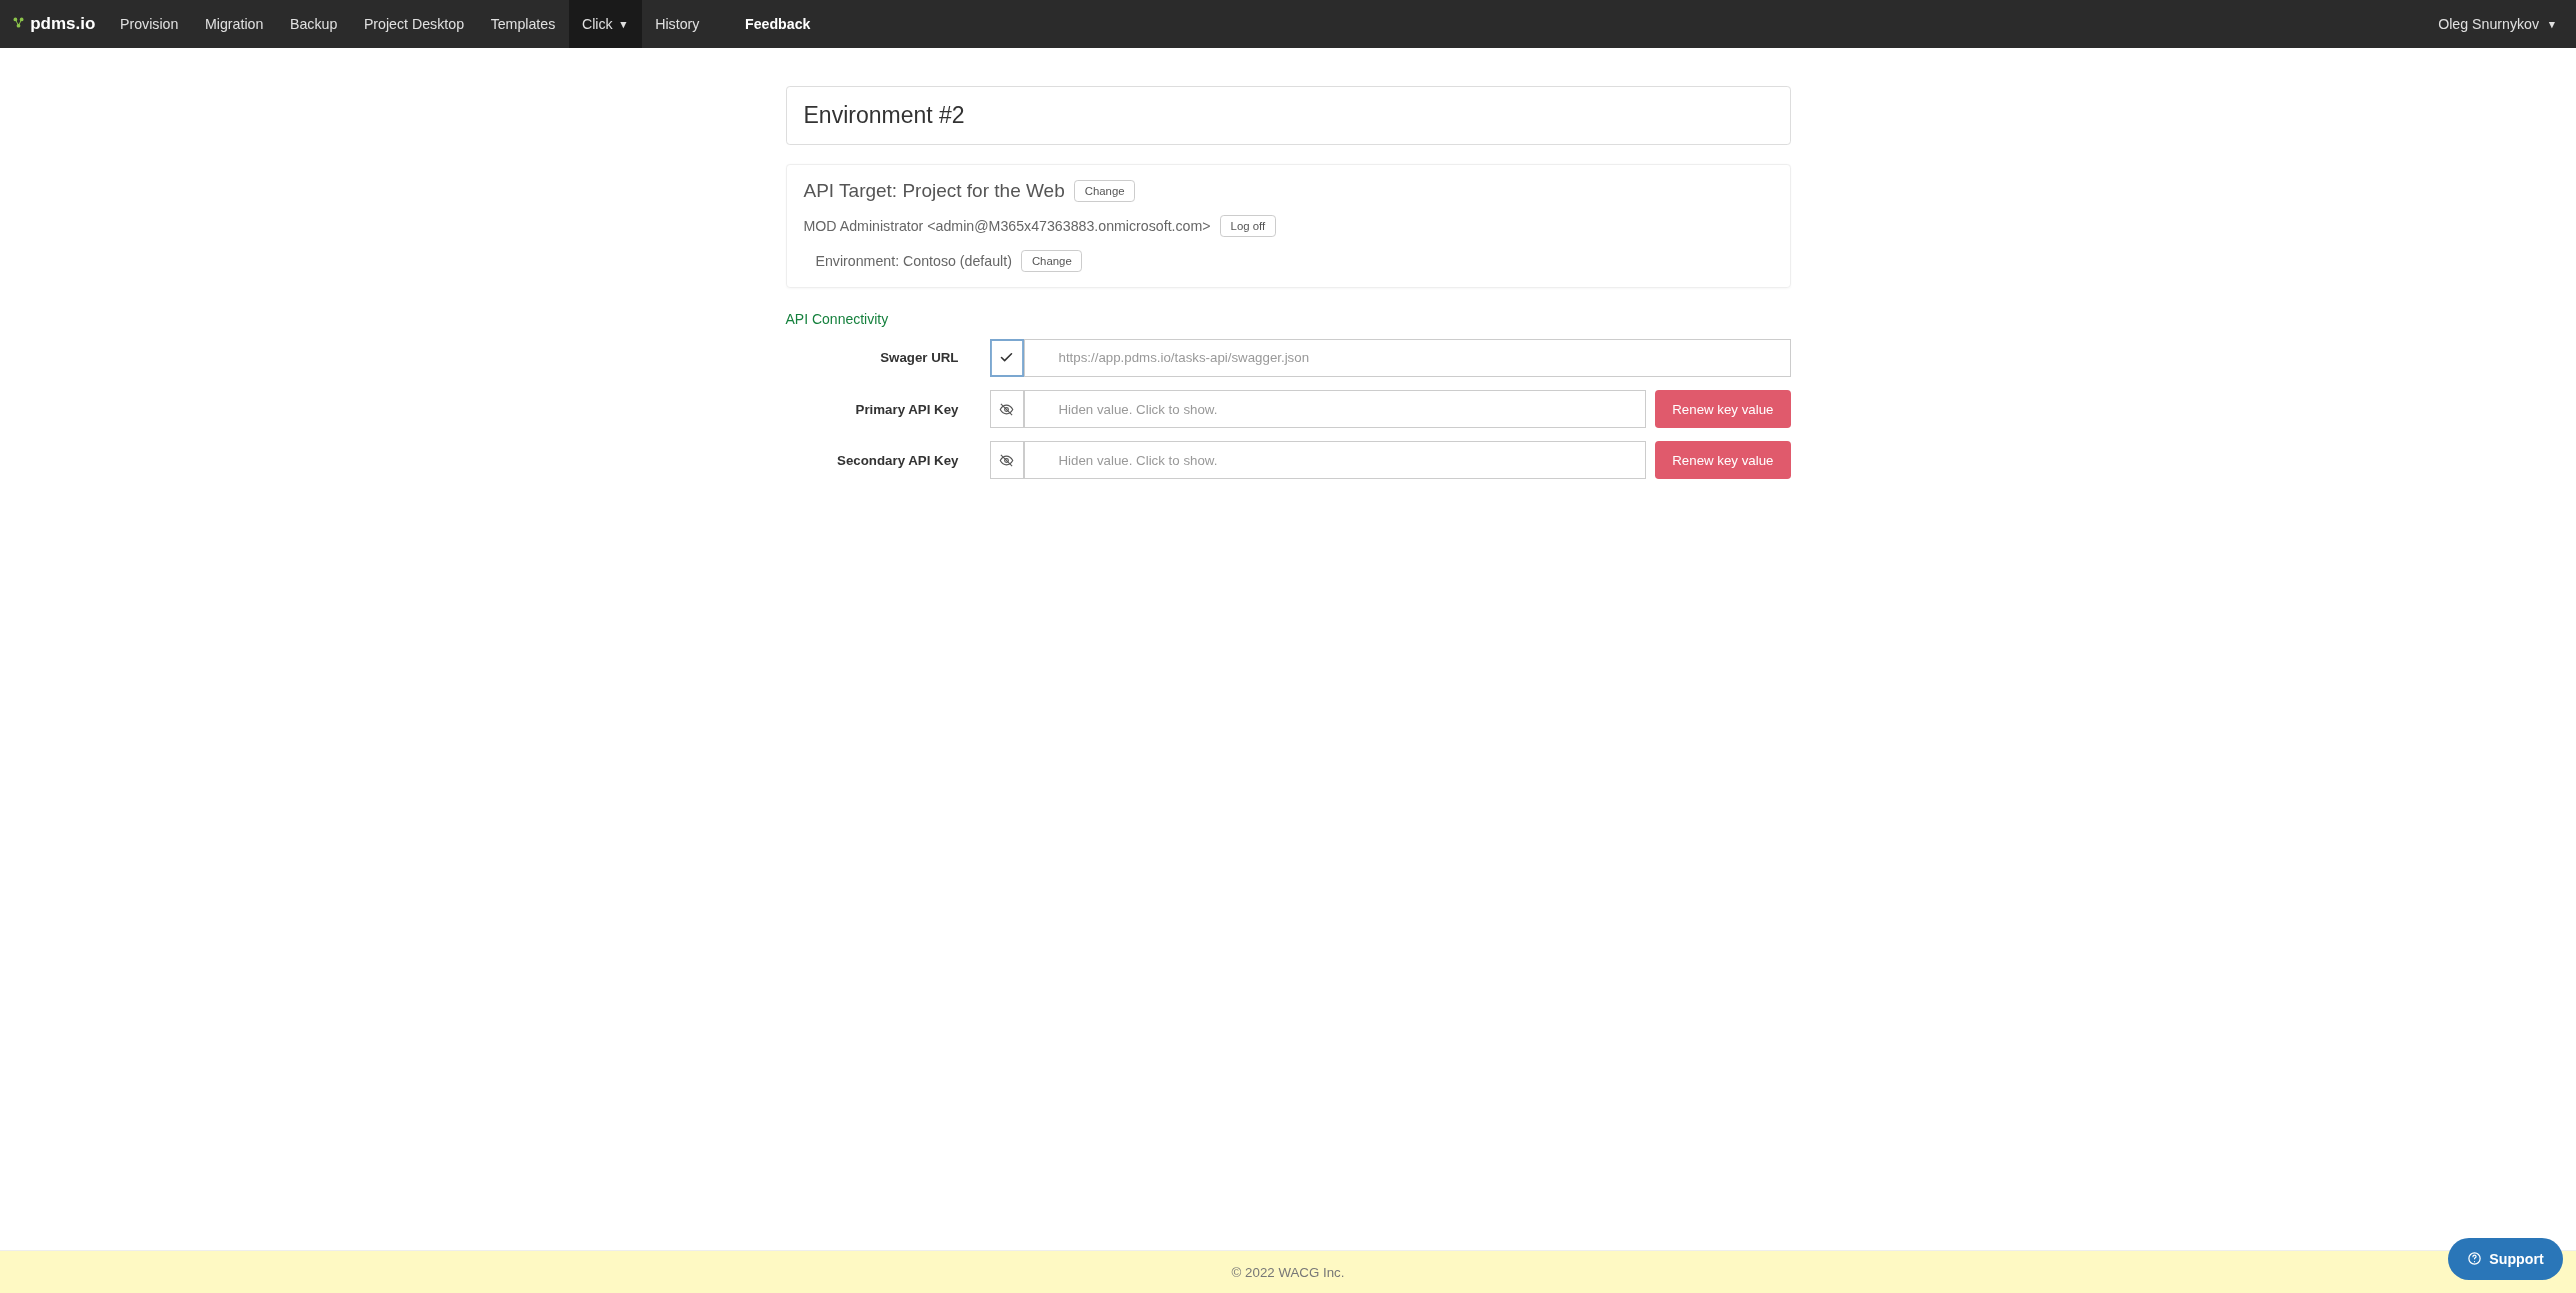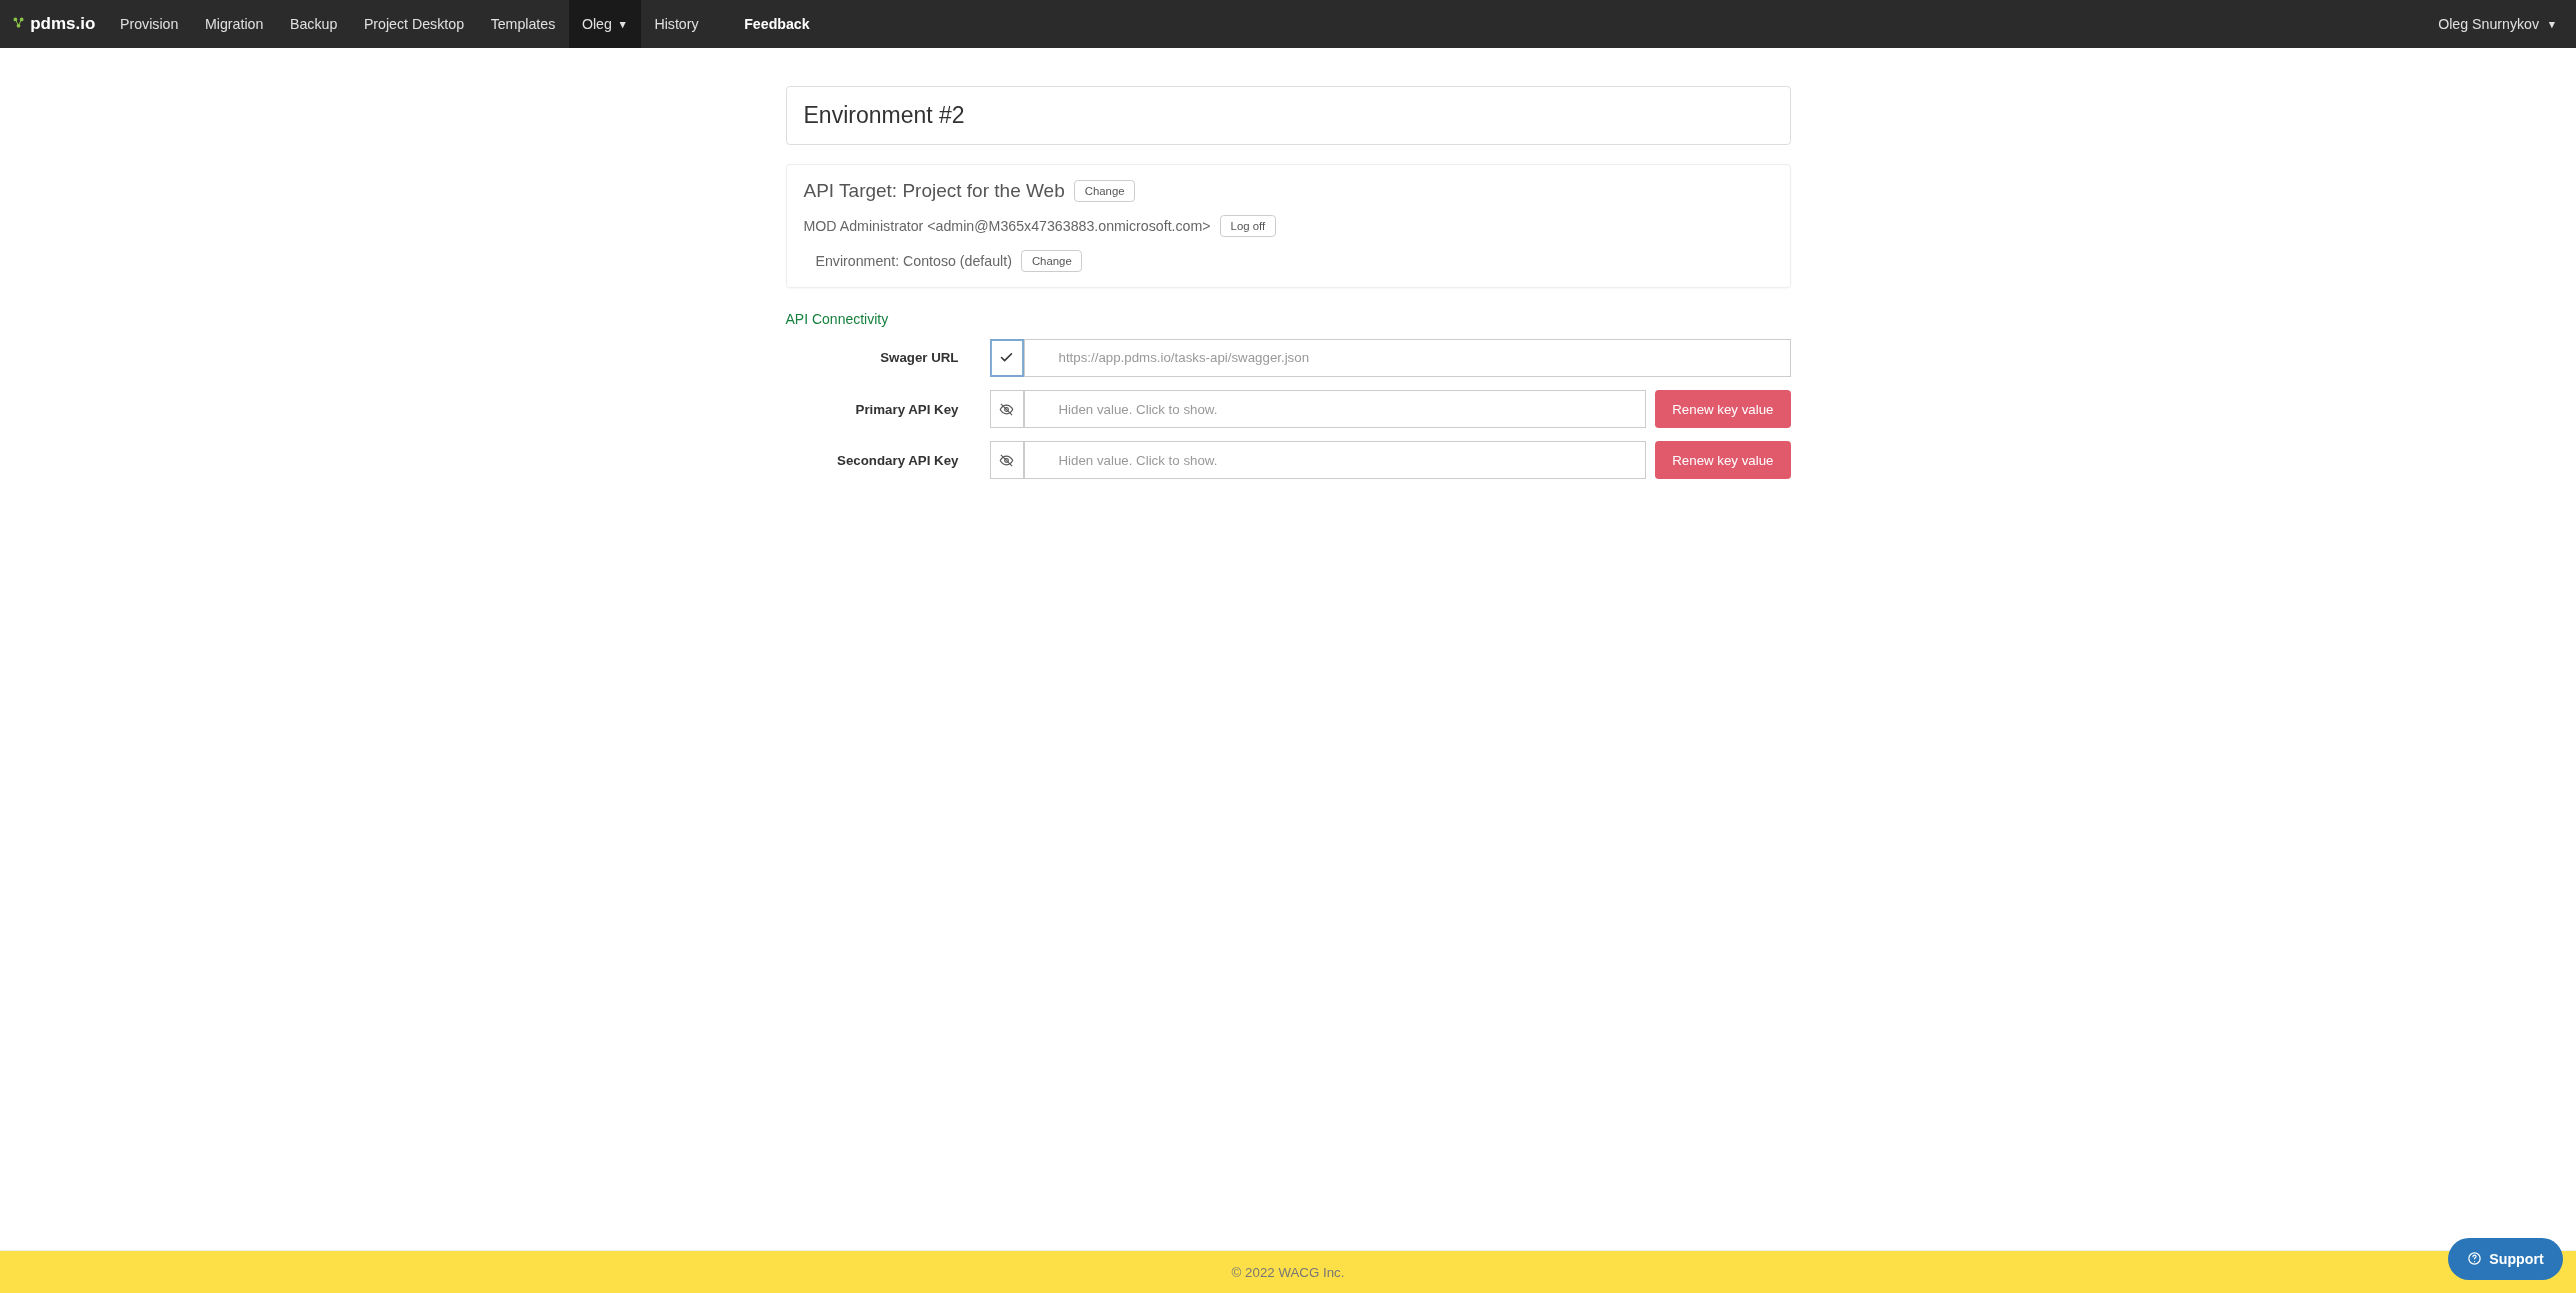--- a/index.html
+++ b/index.html
@@ -168,21 +168,21 @@
     .footer {
       position: fixed;
       bottom: 0;
       left: 0;
       right: 0;
       border-top: 0.9px solid #eee;
       padding: 13.3px 0;
       text-align: center;
       color: #777;
       font-size: 13.3px;
-      background: #fde047;
+      background: #fef9c3;
     }
     
     .support-btn {
       position: fixed;
       bottom: 13.3px;
       right: 13.3px;
       background: #2a76b8;
       color: #fff;
       border: none;
       border-radius: 21px;
@@ -222,21 +222,21 @@
     <div class="nav-item">
         <span>Backup</span>
       </div>
     <div class="nav-item">
         <span>Project Desktop</span>
       </div>
     <div class="nav-item">
         <span>Templates</span>
       </div>
     <div class="nav-item active">
-      <span>Oleg</span>
+      <span>Click</span>
       <span class="chevron-down">▼</span>
     </div>
     <div class="nav-item">
         <span>History</span>
       </div>
     <div class="nav-item bold">
         <span>Feedback</span>
       </div>
   </div>
   <div class="nav-spacer"></div>

